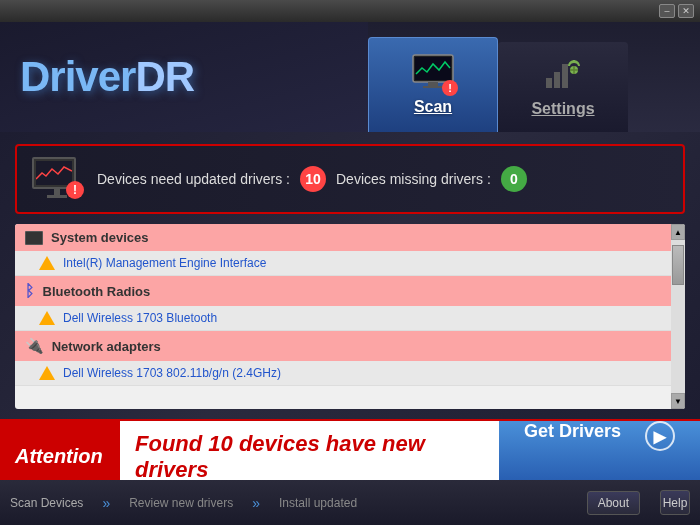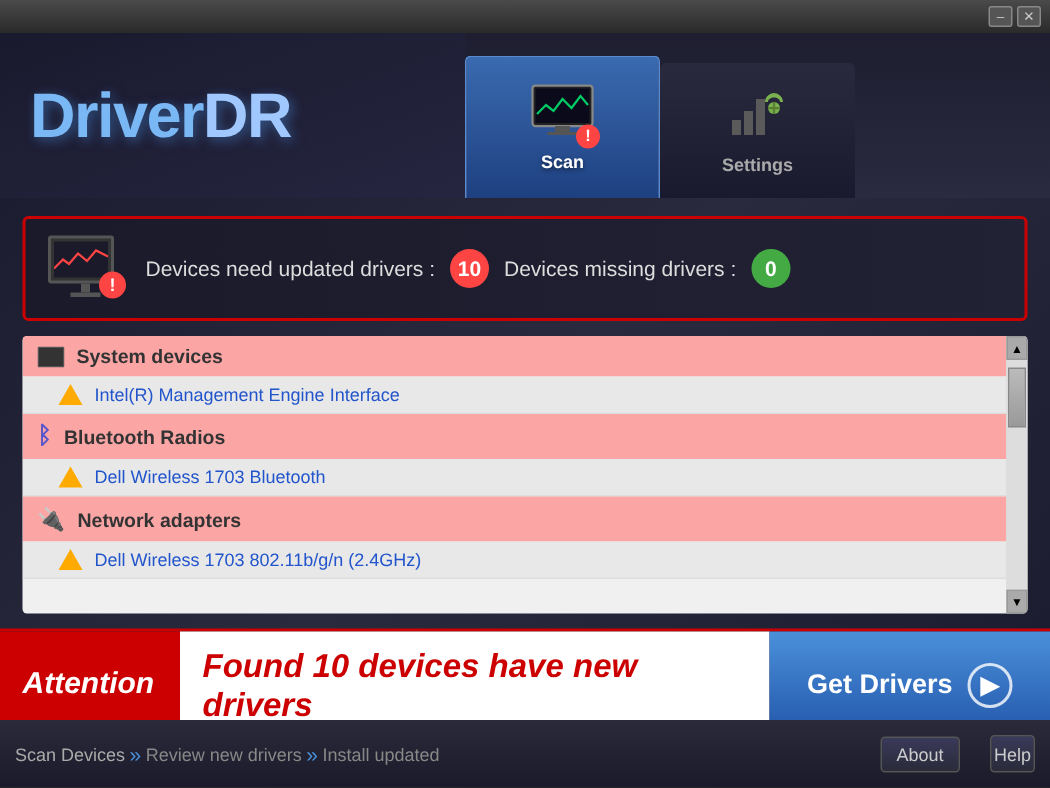--- a/index.html
+++ b/index.html
@@ -49,21 +49,21 @@
     .header {
       height: 110px;
       display: flex;
       align-items: stretch;
       background: linear-gradient(to bottom, #1e1e30, #2a2a40);
       position: relative;
     }
 
     
     .logo-area {
-      width: 310px;
+      width: 368px;
       display: flex;
       align-items: center;
       padding: 15px 20px;
       background: linear-gradient(to bottom right, #1a1a2e, #252540);
     }
     .logo-text {
       font-size: 42px;
       font-weight: bold;
       color: #4a90e2;
       text-shadow: 2px 2px 8px rgba(74,144,226,0.5);
@@ -99,23 +99,24 @@
       border: 1px solid #5a8ad0;
       border-bottom: none;
       height: 95px;
     }
 
     .nav-tab:not(.active) {
       background: linear-gradient(to bottom, #2a2a3e, #1a1a2e);
     }
 
     .nav-tab .tab-label {
-      font-size: 12px;
+      font-size: 16px;
       font-weight: bold;
       color: #aaa;
+      text-decoration: underline;
     }
 
     .nav-tab.active .tab-label {
       color: #fff;
       text-shadow: 0 1px 3px rgba(0,0,0,0.5);
     }
     @keyframes scan {
       0% { top: 20%; } 100% { top: 80%; }
     }
 
@@ -323,22 +324,21 @@
 
     .get-drivers-btn {
       background: linear-gradient(to bottom, #4a90d9, #2255aa);
       color: white;
       border: none;
       padding: 0 25px;
       font-size: 18px;
       font-weight: bold;
       cursor: pointer;
       display: flex;
-      align-items: center;
-      gap: 10px;
+      gap: 24px;
       min-width: 180px;
       justify-content: center;
     }
 
     .arrow-circle {
       width: 30px;
       height: 30px;
       border-radius: 50%;
       border: 2px solid rgba(255,255,255,0.8);
       display: flex;
@@ -357,21 +357,21 @@
       background: linear-gradient(to bottom, #2a2a3a, #1a1a2a);
       display: flex;
       align-items: center;
       padding: 0 10px;
       justify-content: space-between;
     }
 
     .status-left {
       display: flex;
       align-items: center;
-      gap: 3px;
+      gap: 19px;
       font-size: 12px;
       color: #aaa;
     }
 
     .status-arrow {
       color: #4a90d9;
       font-size: 14px;
     }
 
     .status-right {

